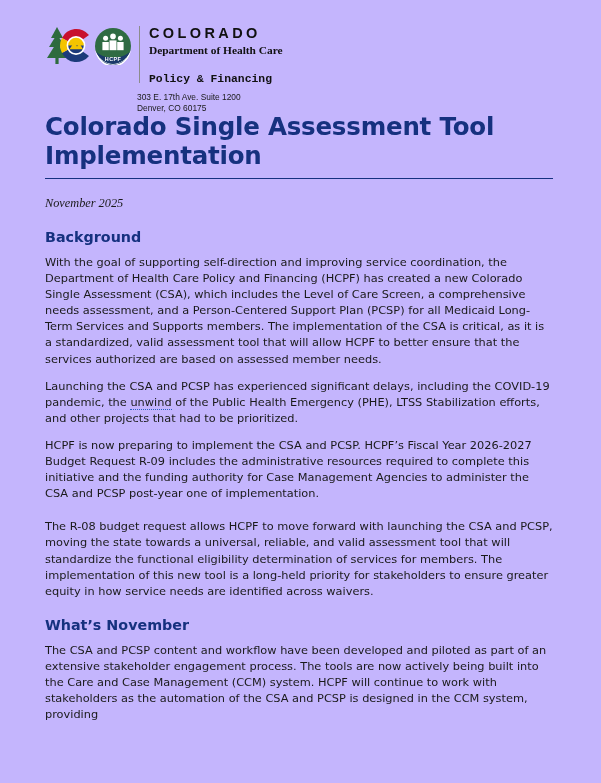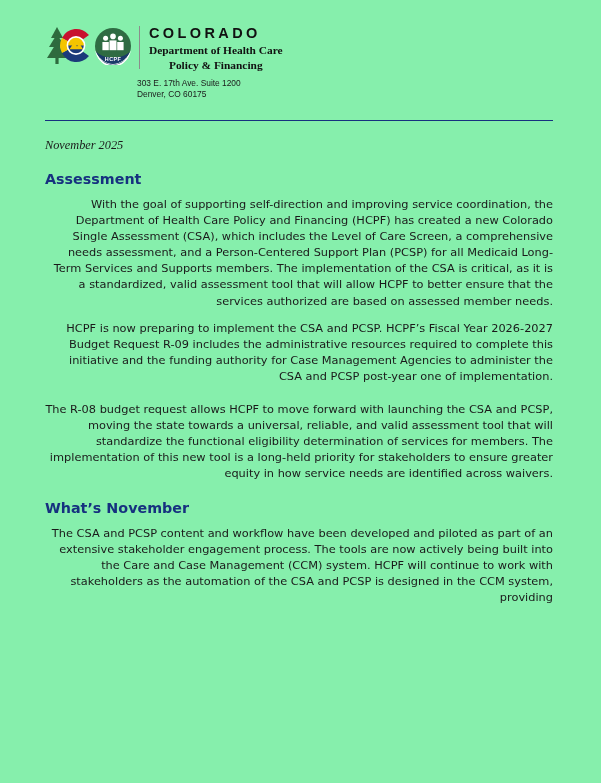--- a/index.html
+++ b/index.html
@@ -13,21 +13,21 @@
     height: 783px;
     font-family: "Liberation Sans", sans-serif;
     color: #1a1a1a;
     overflow: hidden;
   }
 
   .page {
     position: relative;
     width: 601px;
     height: 783px;
-    background: #86efac;
+    background: #c4b5fd;
     padding: 0;
   }
 
   
   .letterhead {
     position: absolute;
     left: 46px;
     top: 24px;
     width: 510px;
   }
@@ -59,21 +59,20 @@
     color: #111111;
     line-height: 17px;
   }
   .wm-dept {
     font-family: "Liberation Serif", serif;
     font-weight: bold;
     font-size: 11.4px;
     color: #111111;
     line-height: 12.6px;
     margin-top: 2px;
-    text-align: center;
   }
   .address {
     margin-left: 91px;
     margin-top: 7px;
     font-family: "Liberation Sans", sans-serif;
     font-size: 8.4px;
     line-height: 10.5px;
     color: #1a1a1a;
   }
 
@@ -116,21 +115,21 @@
     line-height: 18px;
     color: #16317f;
     margin: 0 0 8px 0;
   }
   .para {
     font-family: "DejaVu Sans", sans-serif;
     font-size: 11.35px;
     line-height: 16.1px;
     color: #1a1a1a;
     margin: 0 0 11px 0;
-    text-align: right;
+    text-align: left;
   }
   .para:last-child { margin-bottom: 0; }
 
   .spellcheck {
     text-decoration: none;
     border-bottom: 1.4px dotted #2b5fc4;
     padding-bottom: 0px;
   }
 </style>
 </head>
@@ -190,41 +189,43 @@
             <text x="19" y="33.6" text-anchor="middle" fill="#ffffff" font-family="Liberation Sans, sans-serif" font-size="5.4" font-weight="bold" letter-spacing="0.4">HCPF</text>
           </svg>
         </span>
       </div>
 
       <div class="lh-divider"></div>
 
       <div class="wordmark">
         <div class="wm-colorado">COLORADO</div>
         <div class="wm-dept">Department of Health Care</div>
-        <div class="wm-dept" style="margin-top:2px;">Policy &amp; Financing</div>
+        <div class="wm-dept" style="margin-top:16px;font-family:Liberation Mono, monospace;">Policy &amp; Financing</div>
       </div>
     </div>
 
     <div class="address">
       <div>303 E. 17th Ave. Suite 1200</div>
       <div>Denver, CO   60175</div>
     </div>
   </div>
 
   <div class="content">
 
+    <h1 class="doc-title">Colorado Single Assessment Tool Implementation</h1>
 
     <div class="title-rule"></div>
 
     <p class="doc-date">November 2025</p>
 
     <div id="sections-container">
         <div class="section">
-          <h2 class="section-heading">Assessment</h2>
+          <h2 class="section-heading">Background</h2>
           <p class="para">With the goal of supporting self-direction and improving service coordination, the Department of Health Care Policy and Financing (HCPF) has created a new Colorado Single Assessment (CSA), which includes the Level of Care Screen, a comprehensive needs assessment, and a Person-Centered Support Plan (PCSP) for all Medicaid Long-Term Services and Supports members. The implementation of the CSA is critical, as it is a standardized, valid assessment tool that will allow HCPF to better ensure that the services authorized are based on assessed member needs.</p>
+          <p class="para">Launching the CSA and PCSP has experienced significant delays, including the COVID-19 pandemic, the <span class="spellcheck">unwind</span> of the Public Health Emergency (PHE), LTSS Stabilization efforts, and other projects that had to be prioritized.</p>
           <p class="para">HCPF is now preparing to implement the CSA and PCSP. HCPF’s Fiscal Year 2026-2027 Budget Request R-09 includes the administrative resources required to complete this initiative and the funding authority for Case Management Agencies to administer the CSA and PCSP post-year one of implementation.</p>
         </div>
         <div class="section">
           <p class="para">The R-08 budget request allows HCPF to move forward with launching the CSA and PCSP, moving the state towards a universal, reliable, and valid assessment tool that will standardize the functional eligibility determination of services for members. The implementation of this new tool is a long-held priority for stakeholders to ensure greater equity in how service needs are identified across waivers.</p>
         </div>
         <div class="section">
           <h2 class="section-heading">What’s November</h2>
           <p class="para">The CSA and PCSP content and workflow have been developed and piloted as part of an extensive stakeholder engagement process. The tools are now actively being built into the Care and Case Management (CCM) system. HCPF will continue to work with stakeholders as the automation of the CSA and PCSP is designed in the CCM system, providing</p>
         </div>
       </div>

